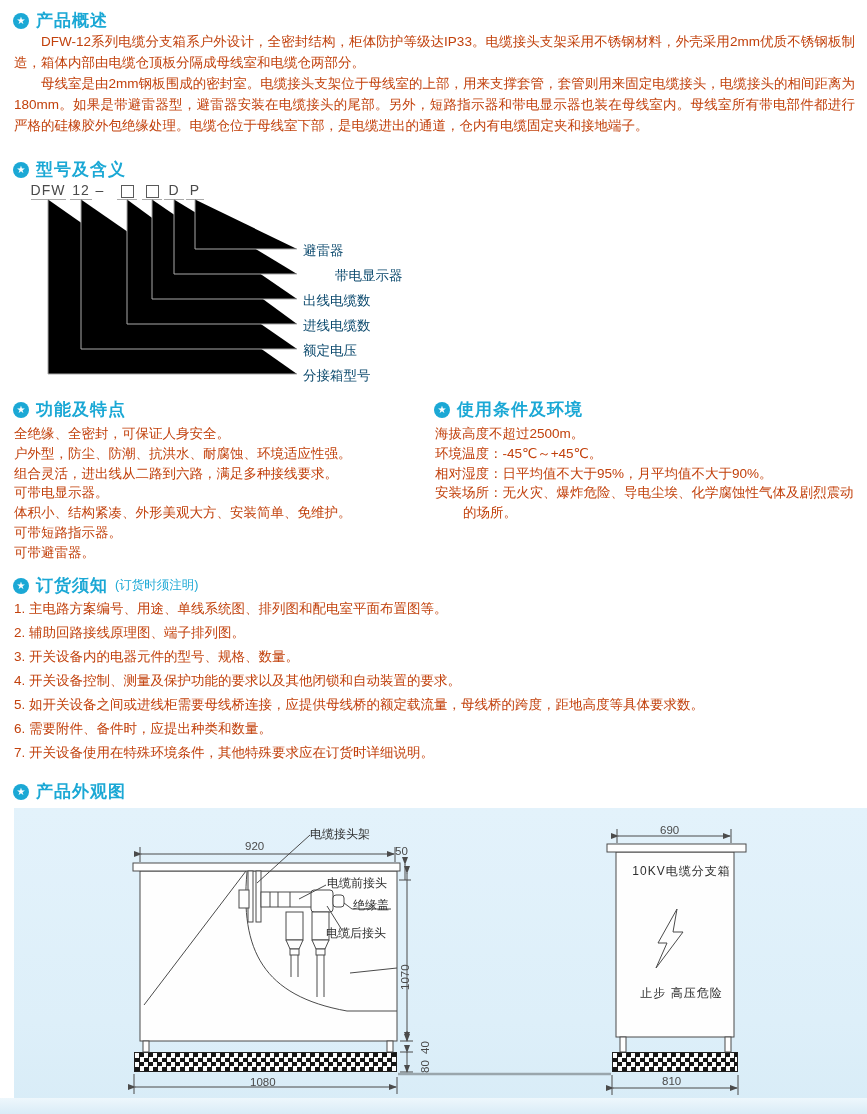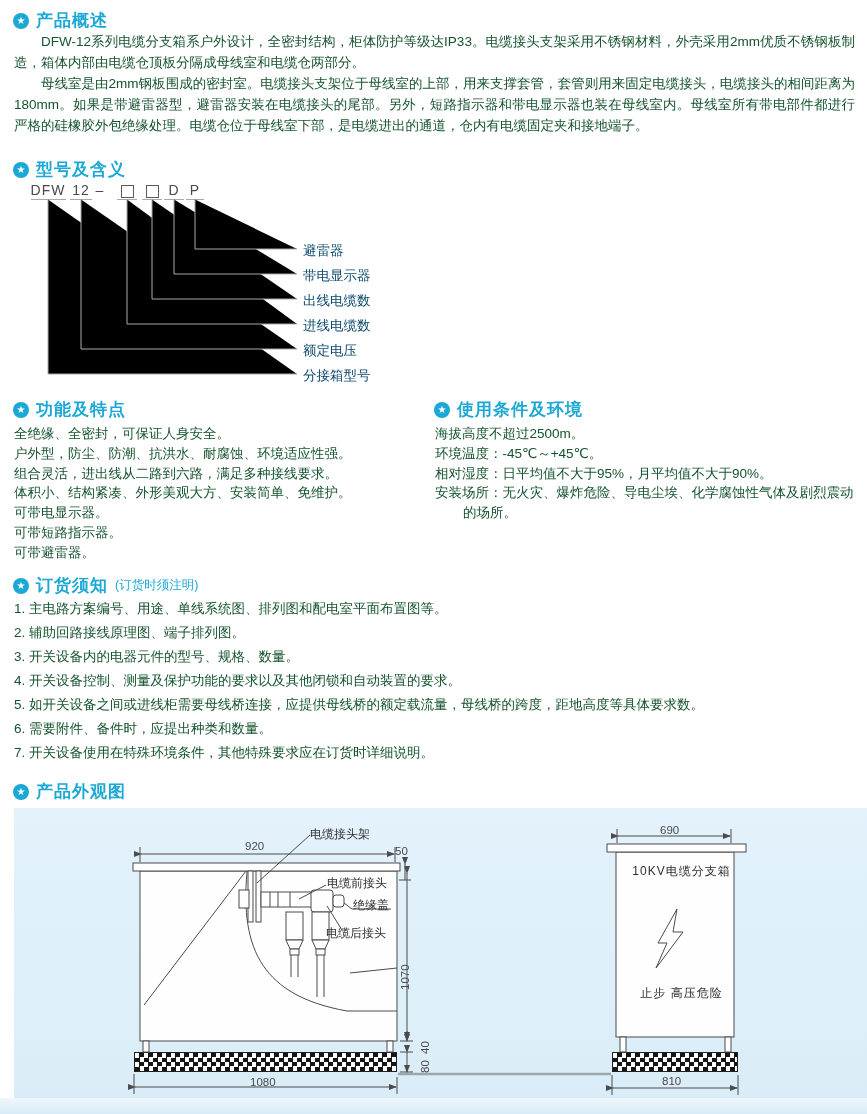--- a/index.html
+++ b/index.html
@@ -5,21 +5,21 @@
   html,body{margin:0;padding:0;background:#fff;}
   .page{position:relative;width:867px;height:1114px;background:#fff;overflow:hidden;
         font-family:"Liberation Sans","DejaVu Sans",sans-serif;}
   
   .sec-h{position:absolute;display:flex;align-items:center;gap:7px;z-index:3;}
   .sec-icon{width:16px;height:16px;border-radius:50%;background:#1ba8d5;color:#fff;
             font-size:10px;line-height:16px;text-align:center;flex:0 0 16px;}
   .sec-title{font-size:17px;color:#1ba8d5;font-weight:600;letter-spacing:1px;white-space:nowrap;}
   .sec-sub{font-size:12.5px;color:#1ba8d5;white-space:nowrap;}
   
-  .txt{position:absolute;font-size:13.5px;color:#14532d;z-index:3;}
+  .txt{position:absolute;font-size:13.5px;color:#c2410c;z-index:3;}
   .txt p{margin:0;text-indent:2em;text-align:justify;line-height:21px;}
   .list-line{line-height:19.8px;white-space:nowrap;}
   .cond-line{line-height:19.8px;padding-left:28px;text-indent:-28px;}
   .ord-line{line-height:24px;white-space:nowrap;}
   
   .code-part{position:absolute;top:182px;transform:translateX(-50%);font-size:14px;
              color:#4a4a4a;letter-spacing:1px;z-index:3;white-space:nowrap;}
   .code-box{position:absolute;top:185px;width:11px;height:11px;border:1.5px solid #5a5a5a;z-index:3;}
   .m-label{position:absolute;left:303px;font-size:13.5px;color:#0c4a6e;z-index:3;white-space:nowrap;}
   
@@ -58,36 +58,36 @@
     <span class="sec-title">型号及含义</span>
   </div>
   <div class="code-part" style="left:48px;">DFW</div>
   <div class="code-part" style="left:81px;">12</div>
   <div class="code-part" style="left:100px;">–</div>
   <div class="code-box" style="left:121px;"></div>
   <div class="code-box" style="left:146px;"></div>
   <div class="code-part" style="left:174px;">D</div>
   <div class="code-part" style="left:195px;">P</div>
   <div class="m-label" style="top:242px;">避雷器</div>
-  <div class="m-label" style="top:267px;">带电显示器</div>
+  <div class="m-label" style="top:267px;margin-left:32px;">带电显示器</div>
   <div class="m-label" style="top:292px;">出线电缆数</div>
   <div class="m-label" style="top:317px;">进线电缆数</div>
   <div class="m-label" style="top:342px;">额定电压</div>
   <div class="m-label" style="top:367px;">分接箱型号</div>
 
   <div class="sec-h" style="left:13px;top:398px;">
     <span class="sec-icon">★</span>
     <span class="sec-title">功能及特点</span>
   </div>
   <div class="txt" style="left:14px;top:424px;width:415px;">
     <div class="list-line">全绝缘、全密封，可保证人身安全。</div>
     <div class="list-line">户外型，防尘、防潮、抗洪水、耐腐蚀、环境适应性强。</div>
     <div class="list-line">组合灵活，进出线从二路到六路，满足多种接线要求。</div>
+    <div class="list-line">可带电显示器。</div>
     <div class="list-line">体积小、结构紧凑、外形美观大方、安装简单、免维护。</div>
-    <div class="list-line">可带电显示器。</div>
     <div class="list-line">可带短路指示器。</div>
     <div class="list-line">可带避雷器。</div>
   </div>
 
   <div class="sec-h" style="left:434px;top:398px;">
     <span class="sec-icon">★</span>
     <span class="sec-title">使用条件及环境</span>
   </div>
   <div class="txt" style="left:435px;top:424px;width:428px;">
     <div class="cond-line">海拔高度不超过2500m。</div>

